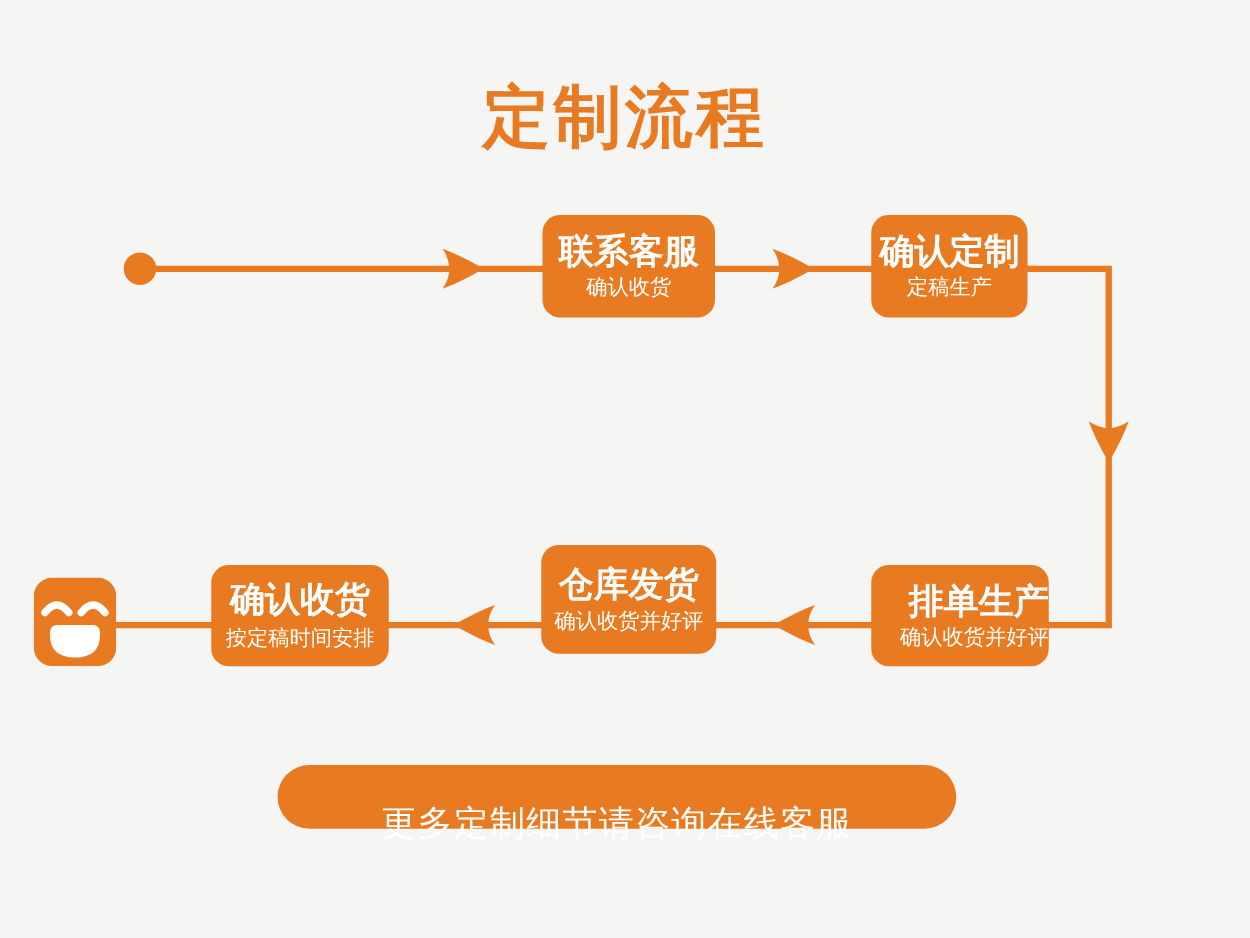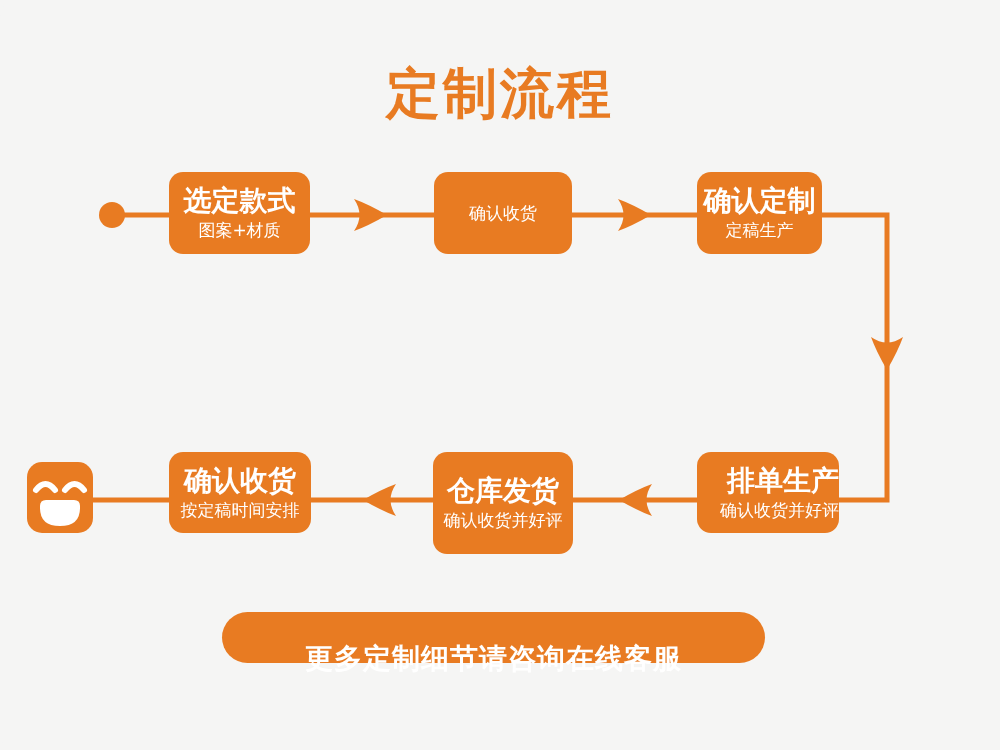--- a/index.html
+++ b/index.html
@@ -62,21 +62,21 @@
     font-weight: 500;
     line-height: 1;
     white-space: nowrap;
   }
   
   .step-1 { left: 169px; top: 172px; width: 141px; height: 82px; }
   .step-2 { left: 434px; top: 172px; width: 138px; height: 82px; }
   .step-3 { left: 697px; top: 172px; width: 125px; height: 82px; }
   
   .step-4 { left: 697px; top: 452px; width: 142px; height: 81px; align-items: flex-end; }
-  .step-5 { left: 433px; top: 452px; width: 140px; height: 102px; }
+  .step-5 { left: 433px; top: 436px; width: 140px; height: 87px; }
   .step-6 { left: 169px; top: 452px; width: 142px; height: 81px; font-family: Liberation Serif, serif; }
   .smiley {
     position: absolute;
     left: 27px;
     top: 462px;
     width: 66px;
     height: 71px;
     color: var(--accent);
   }
   .footer-pill {
@@ -87,21 +87,21 @@
     height: 51px;
     border-radius: 26px;
     background: var(--accent);
     display: flex;
     align-items: center;
     justify-content: center;
   }
   .footer-pill span {
     color: var(--text-on-accent);
     font-size: 28px;
-    font-weight: bold;
+    font-weight: normal;
     letter-spacing: 1px;
     white-space: nowrap;
     margin-top: 42px;
   }
 </style>
 </head>
 <body>
 
 <div class="canvas">
 
@@ -115,26 +115,23 @@
 
     <path fill="currentColor" transform="translate(387,215)" d="M0 0 Q-19 -11 -33 -16 Q-22 0 -33 16 Q-19 11 0 0 Z"></path>
     <path fill="currentColor" transform="translate(651,215)" d="M0 0 Q-19 -11 -33 -16 Q-22 0 -33 16 Q-19 11 0 0 Z"></path>
 
     <path fill="currentColor" transform="translate(887,370) rotate(90)" d="M0 0 Q-19 -11 -33 -16 Q-22 0 -33 16 Q-19 11 0 0 Z"></path>
 
     <path fill="currentColor" transform="translate(619,500) rotate(180)" d="M0 0 Q-19 -11 -33 -16 Q-22 0 -33 16 Q-19 11 0 0 Z"></path>
     <path fill="currentColor" transform="translate(363,500) rotate(180)" d="M0 0 Q-19 -11 -33 -16 Q-22 0 -33 16 Q-19 11 0 0 Z"></path>
   </svg>
 
-  <div class="step step-1">
-    <div class="step-label">选定款式</div>
-    <div class="step-sublabel">图案+材质</div>
-  </div>
 
   <div class="step step-2">
+    <div class="step-label">联系客服</div>
     <div class="step-sublabel">确认收货</div>
   </div>
 
   <div class="step step-3">
     <div class="step-label">确认定制</div>
     <div class="step-sublabel">定稿生产</div>
   </div>
 
   <div class="step step-4">
     <div class="step-label">排单生产</div>

